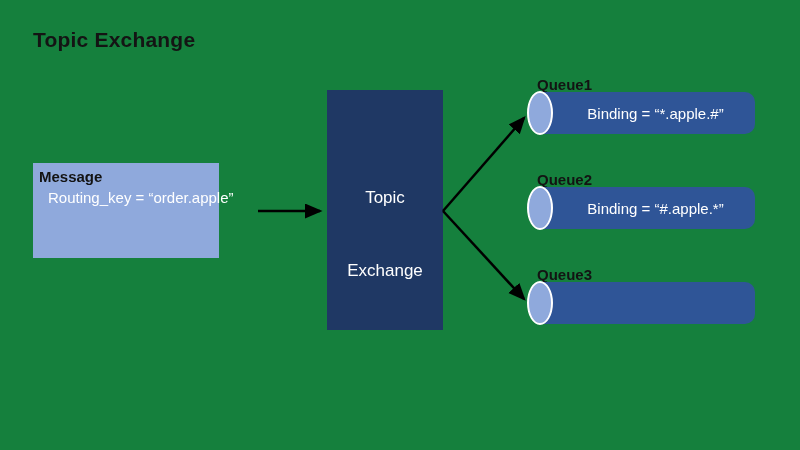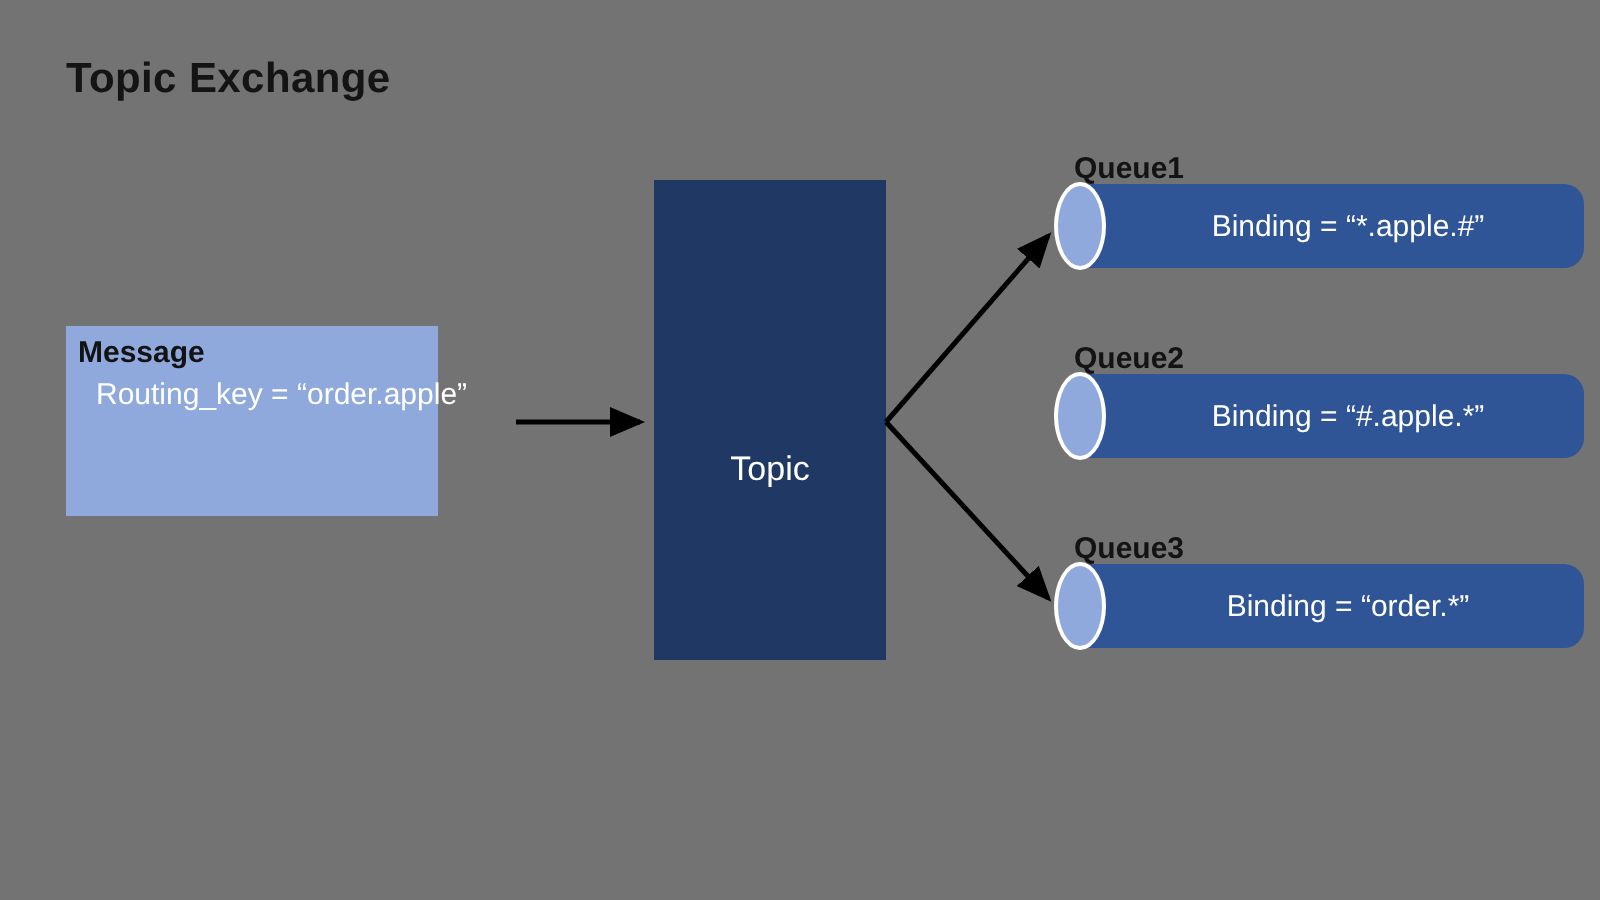--- a/index.html
+++ b/index.html
@@ -5,21 +5,21 @@
   html, body {
     margin: 0;
     padding: 0;
     background: #ffffff;
     font-family: "Liberation Sans", "DejaVu Sans", sans-serif;
   }
   .canvas {
     position: relative;
     width: 800px;
     height: 450px;
-    background: #737373;
+    background: #15803d;
     overflow: hidden;
   }
   .diagram-title {
     position: absolute;
     left: 33px;
     top: 28px;
     font-size: 21px;
     font-weight: 700;
     color: #141414;
     letter-spacing: 0.2px;
@@ -85,21 +85,21 @@
     left: 7px;
     top: 12px;
     font-size: 15px;
     font-weight: 700;
     color: #131313;
   }
   .cylinder {
     position: absolute;
     left: 0;
     top: 28px;
-    width: 262px;
+    width: 225px;
     height: 42px;
   }
   .cyl-body {
     position: absolute;
     left: 10px;
     top: 0;
     right: 0;
     bottom: 0;
     background: #2F5597;
     border-radius: 3px 10px 10px 3px;
@@ -145,20 +145,21 @@
 
   <div class="diagram-title">Topic Exchange</div>
 
   <div class="message-box">
     <div class="message-label">Message</div>
     <div class="routing-key">Routing_key = “order.apple”</div>
   </div>
 
   <div class="exchange-box">
     <div class="exchange-line">Topic</div>
+    <div class="exchange-line">Exchange</div>
   </div>
 
   <div class="queue queue-1">
     <div class="queue-label">Queue1</div>
     <div class="cylinder">
       <div class="cyl-body"></div>
       <div class="cyl-cap"></div>
       <div class="cyl-text">Binding = “*.apple.#”</div>
     </div>
   </div>
@@ -170,21 +171,20 @@
       <div class="cyl-cap"></div>
       <div class="cyl-text">Binding = “#.apple.*”</div>
     </div>
   </div>
 
   <div class="queue queue-3">
     <div class="queue-label">Queue3</div>
     <div class="cylinder">
       <div class="cyl-body"></div>
       <div class="cyl-cap"></div>
-      <div class="cyl-text">Binding = “order.*”</div>
     </div>
   </div>
 
   <svg class="arrows" viewBox="0 0 800 450" xmlns="http://www.w3.org/2000/svg">
     <defs>
       <marker id="arrowhead" markerWidth="8" markerHeight="8" refX="6" refY="3" orient="auto" markerUnits="strokeWidth">
         <path d="M0,0 L7,3 L0,6 Z" fill="#000000"></path>
       </marker>
     </defs>
     <line x1="258" y1="211" x2="320" y2="211" stroke="#000000" stroke-width="2.5" marker-end="url(#arrowhead)"></line>

